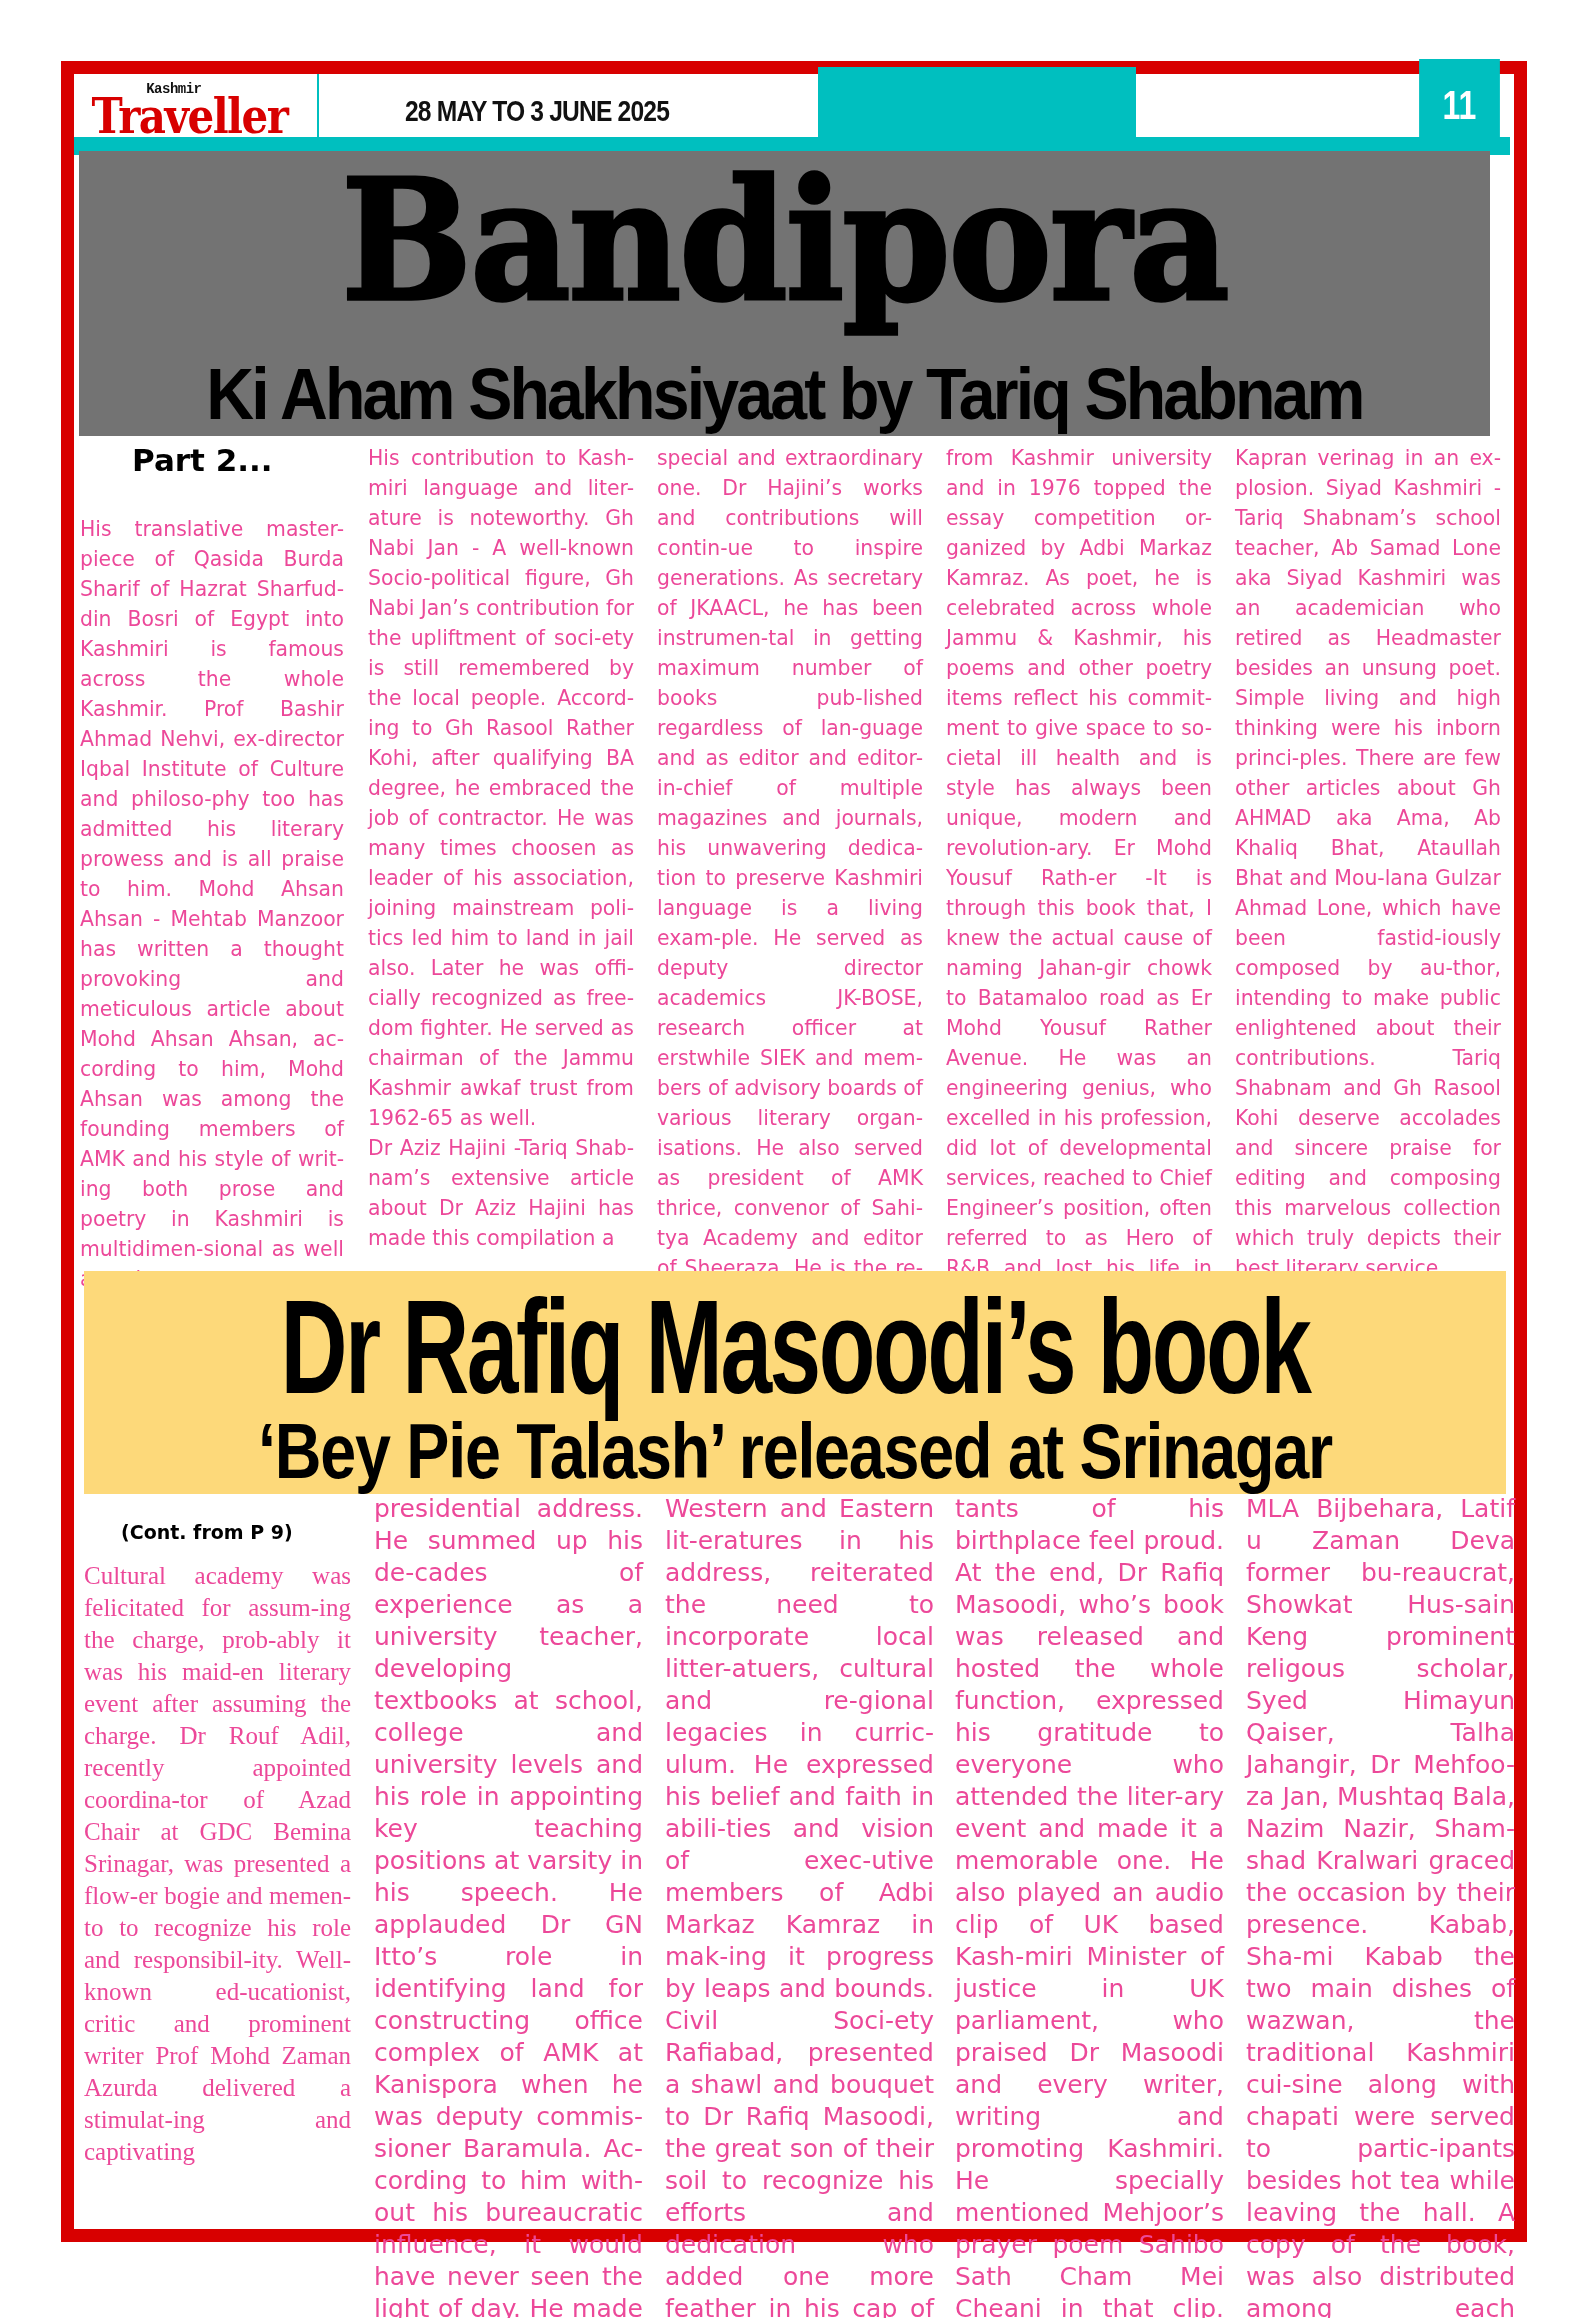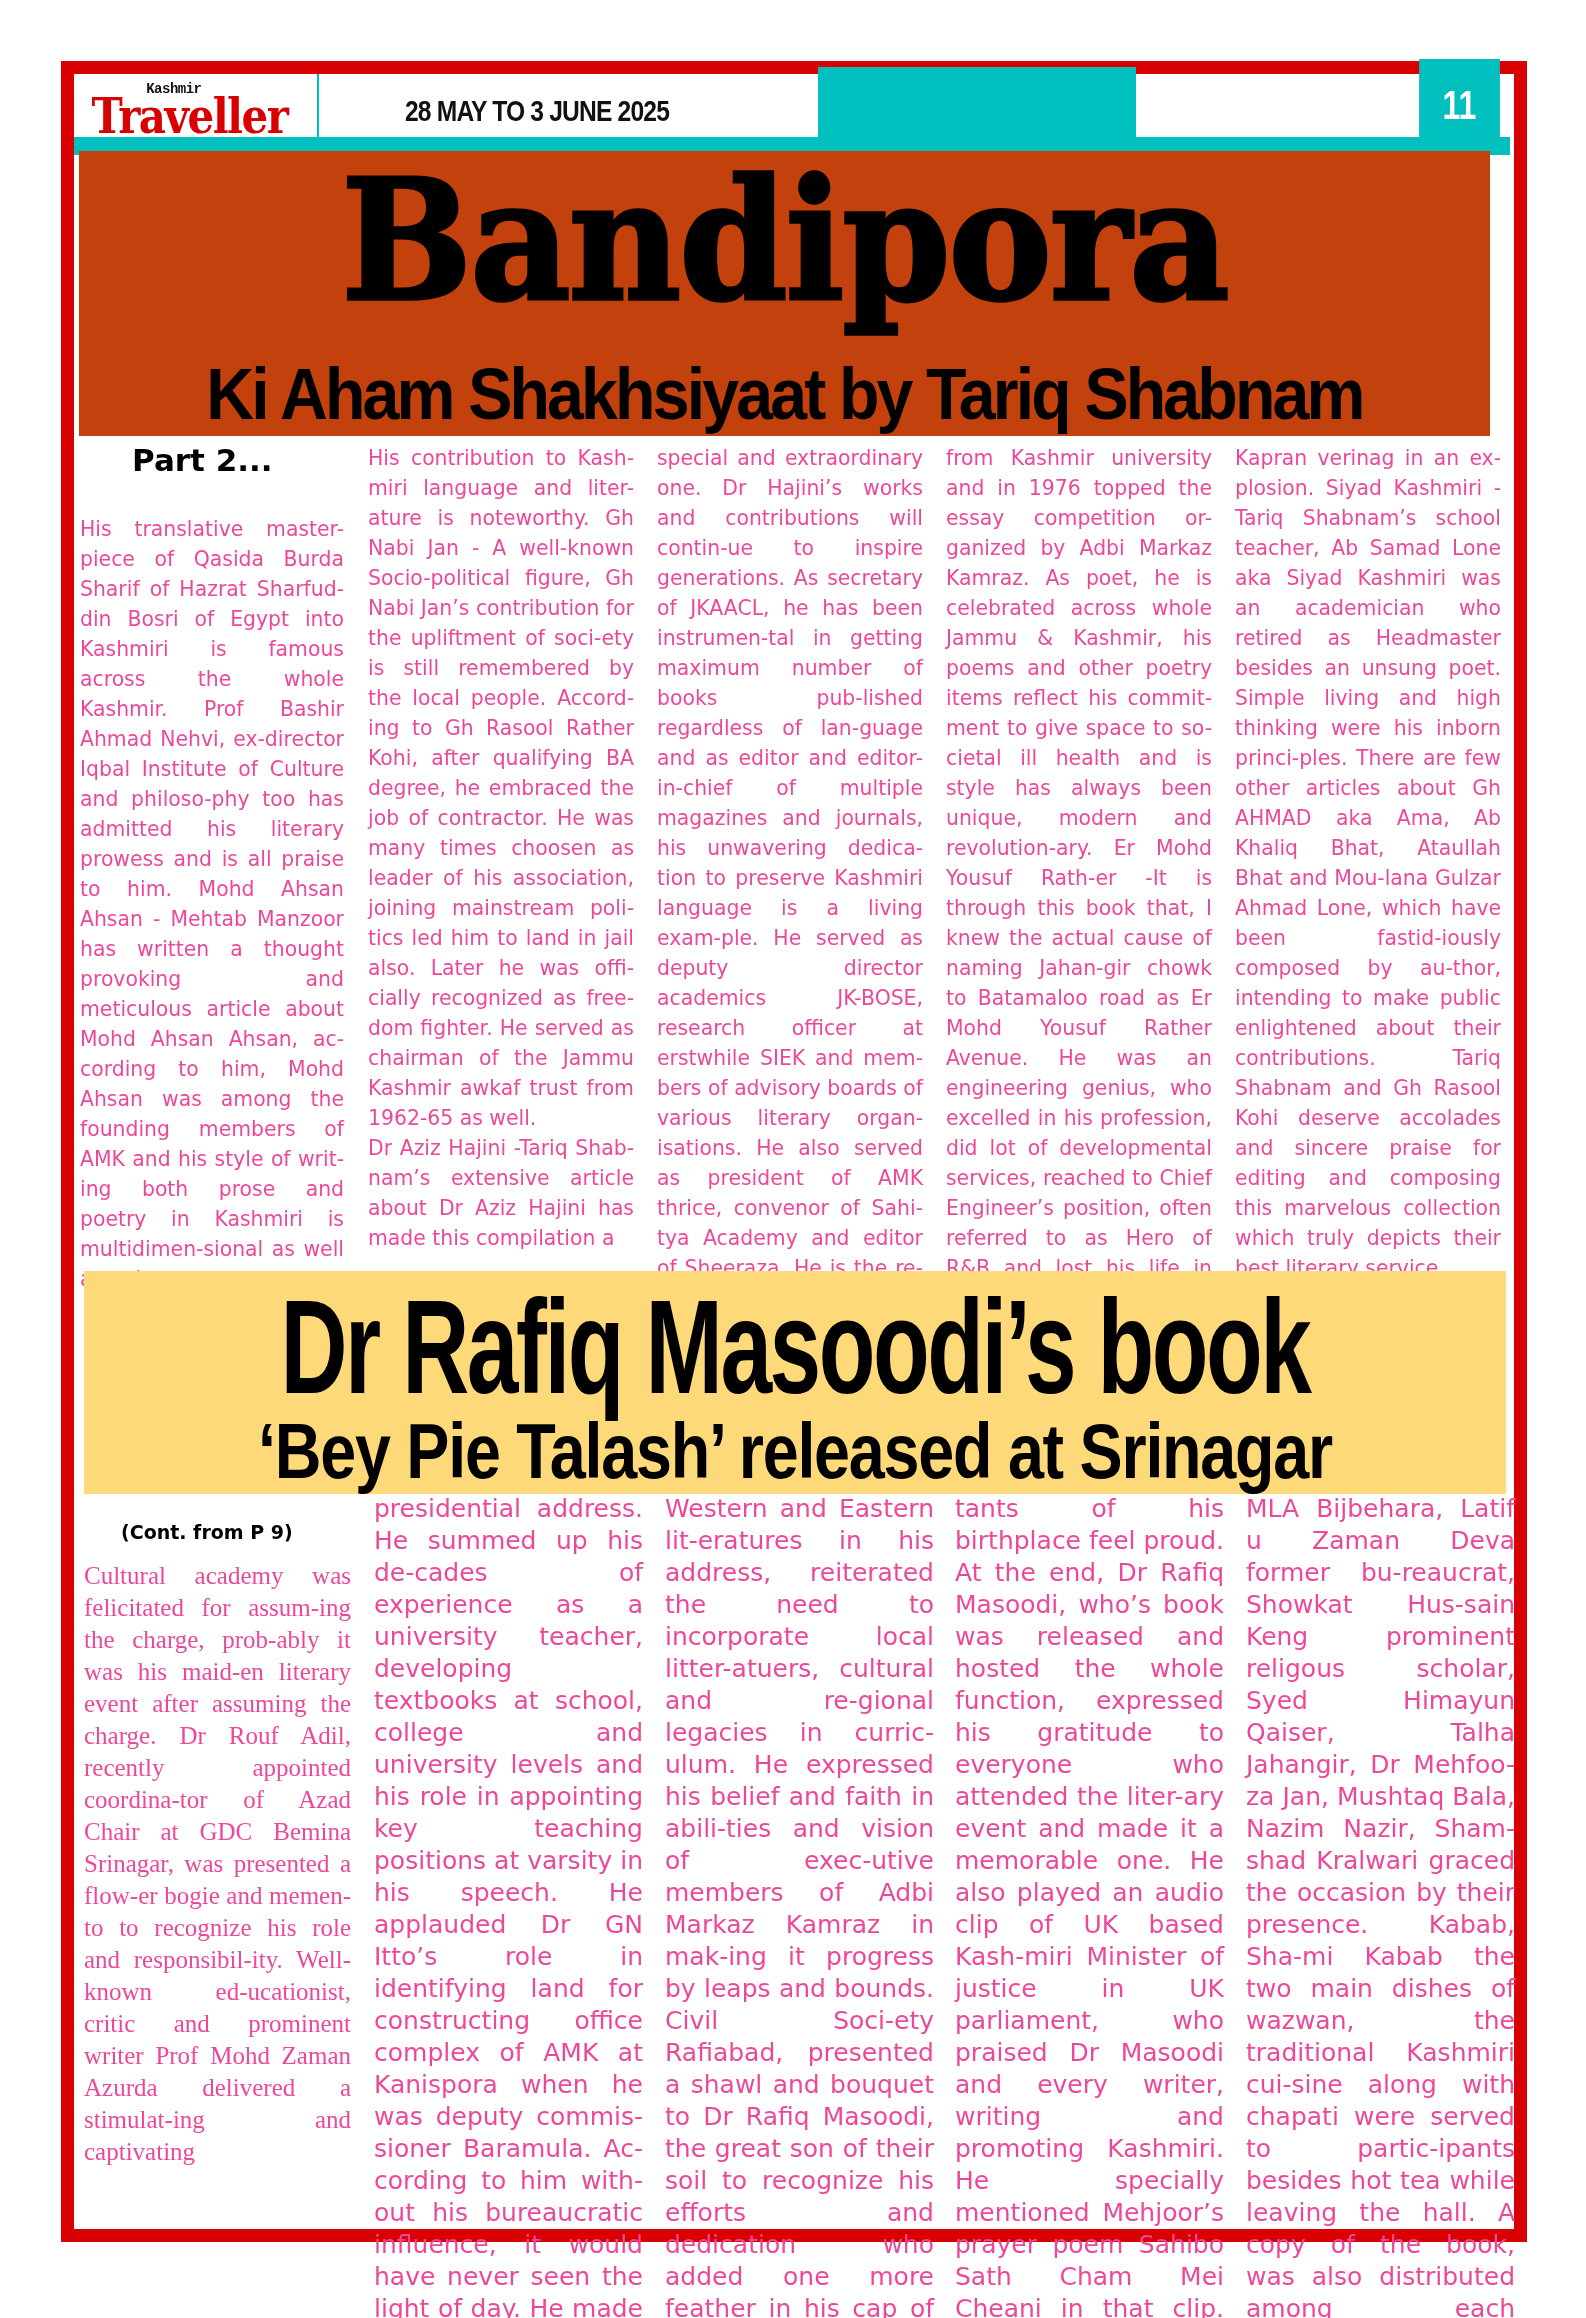--- a/index.html
+++ b/index.html
@@ -14,21 +14,21 @@
   .mast-bar { position: absolute; left: 0; top: 63px; width: 1436px; height: 17.6px; background: #00bfbf; }
   .logo { position: absolute; left: 7.2px; top: 7.2px; width: 238px; height: 56px; }
   .logo-small { position: absolute; left: 65px; top: 0; font-family: Liberation Mono, monospace; font-weight: bold; font-size: 14px; letter-spacing: -0.5px; color: #111; }
   .logo-big { position: absolute; left: 10.3px; top: 11.4px; font-family: "DejaVu Serif", serif; font-weight: bold; font-size: 42px; color: #d80000; letter-spacing: -1.5px; transform: scaleY(1.15); transform-origin: top left; line-height: 1; }
   .mast-divider { position: absolute; left: 243px; top: 0; width: 2.1px; height: 83px; background: #00bfbf; }
   .mast-date { position: absolute; left: 331px; top: 19.6px; font-family: "Liberation Sans", sans-serif; font-weight: bold; font-size: 30px; letter-spacing: -1px; transform: scaleX(0.82); transform-origin: left; color: #111; }
   .mast-teal-block { position: absolute; left: 744px; top: -7.2px; width: 318px; height: 88px; background: #00bfbf; }
   .mast-page { position: absolute; right: 4.1px; top: -15.5px; width: 101px; height: 94px; background: #00bfbf; color: #fff; font-family: "Liberation Sans", sans-serif; font-weight: bold; font-size: 40px; display: flex; align-items: center; justify-content: center; transform: scaleX(0.8); }
 
   
-  .hl1 { position: absolute; left: 79px; top: 151px; width: 1411px; height: 285px; background: #c2410c; }
+  .hl1 { position: absolute; left: 79px; top: 151px; width: 1411px; height: 285px; background: #737373; }
   .hl1-title { position: absolute; left: 0; top: 5.2px; width: 100%; text-align: center; font-family: "DejaVu Serif", serif; font-weight: 900; font-size: 155px; line-height: 1; letter-spacing: -2.1px; -webkit-text-stroke: 3.1px #000; text-shadow: 0 0 0 #fff; transform: scaleY(1.08); transform-origin: top; }
   .hl1-sub { position: absolute; left: 0; top: 207px; width: 100%; text-align: center; font-family: "Liberation Sans", sans-serif; font-weight: bold; font-size: 72px; line-height: 1; letter-spacing: -3.1px; transform: scaleX(0.92); }
 
   
   .col { position: absolute; font-family: "DejaVu Sans", sans-serif; font-size: 20.4px; line-height: 30px; text-align: justify; hyphens: manual; color: #ec4899; }
   .part-label { position: absolute; left: 132px; top: 442px; font-family: "DejaVu Sans", sans-serif; font-weight: bold; font-size: 31px; }
 
   .a1c1 { left: 80px; top: 514px; width: 264px; }
   .a1c2 { left: 368px; top: 443px; width: 266px; }
   .a1c3 { left: 657px; top: 443px; width: 266px; }

